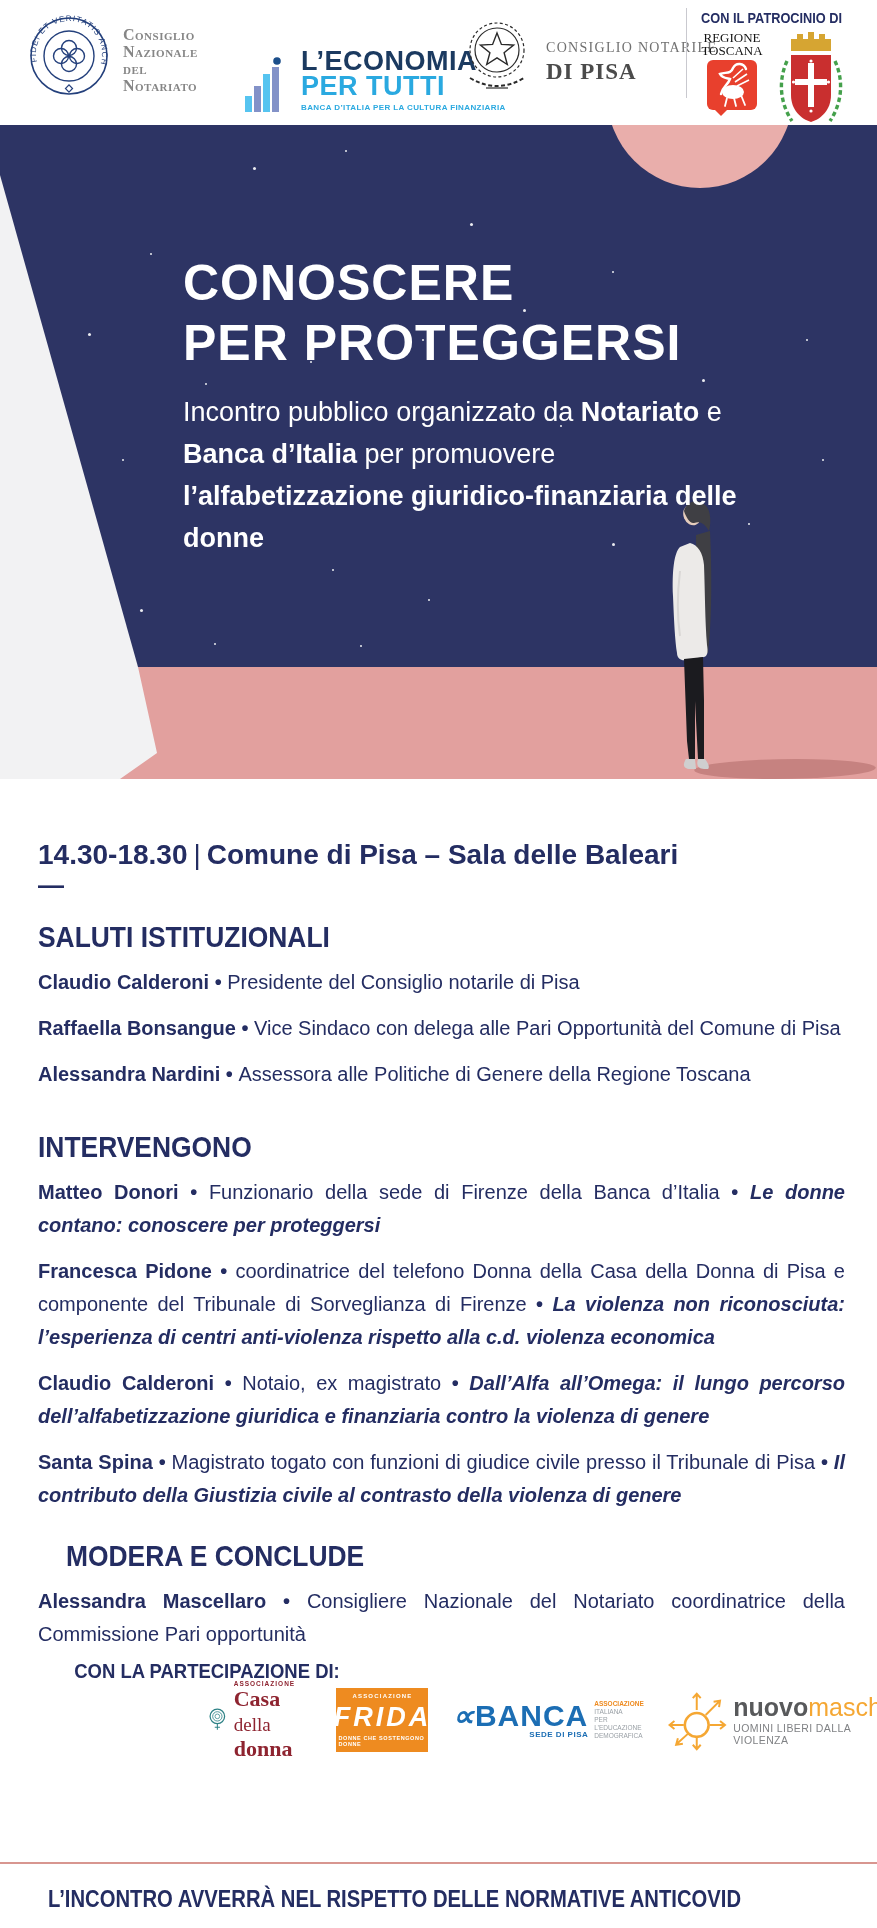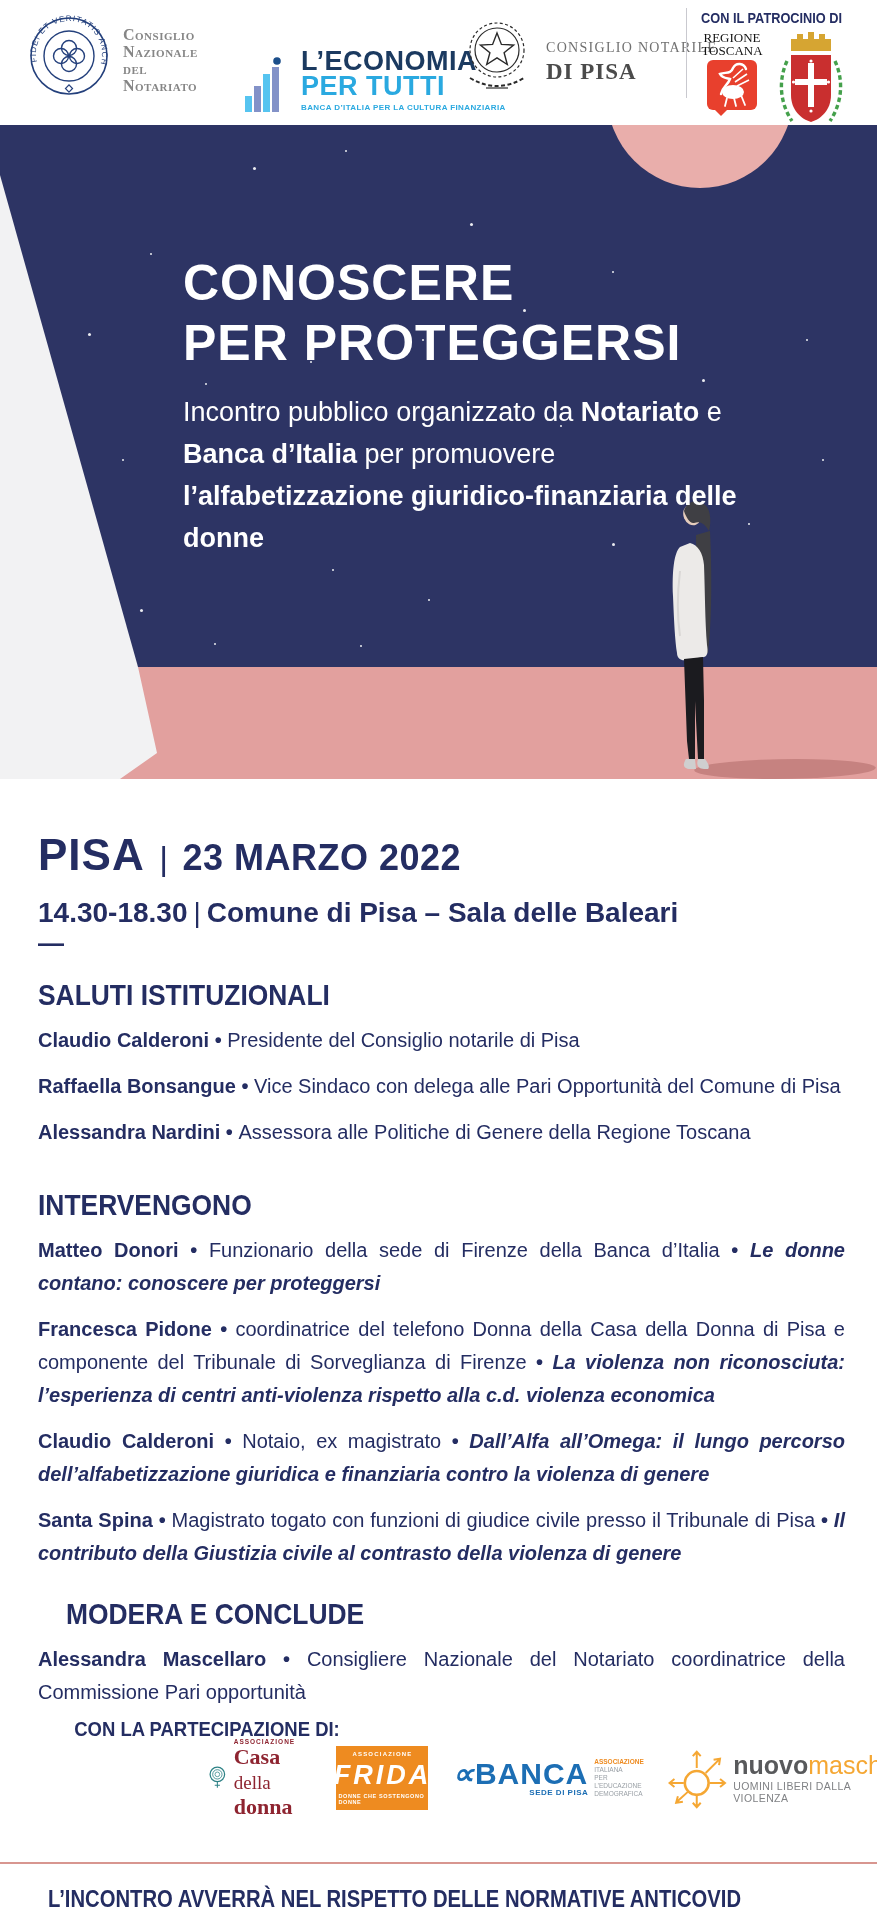--- a/index.html
+++ b/index.html
@@ -229,25 +229,20 @@
     <div class="hero-text">
       <h1 class="hero-title">
         <span>CONOSCERE</span><br>
         <span>PER PROTEGGERSI</span>
       </h1>
       <p class="hero-sub" id="hero-sub"><span>Incontro pubblico organizzato da </span><b>Notariato</b><span> e </span><b>Banca d’Italia</b><span> per promuovere </span><b>l’alfabetizzazione giuridico-finanziaria delle donne</b></p>
     </div>
   </div>
 
   <div class="main">
-    <div class="title-row">
-      <span class="city">PISA</span>
-      <span class="tsep">|</span>
-      <span class="tdate">23 MARZO 2022</span>
-    </div>
     <div class="venue-row">
       <span>14.30-18.30</span><span class="vsep">|</span><span>Comune di Pisa – Sala delle Baleari</span>
     </div>
     <div class="dash">—</div>
 
     <div id="sections">
         <h2 class="sec-h" style="margin-top: 24px;"><span class="cond">SALUTI ISTITUZIONALI</span></h2>
         <p class="entry"><span class="nm">Claudio Calderoni</span><span class="bullet"> • </span><span class="role">Presidente del Consiglio notarile di Pisa</span></p>
         <p class="entry"><span class="nm">Raffaella Bonsangue</span><span class="bullet"> • </span><span class="role">Vice Sindaco con delega alle Pari Opportunità del Comune di Pisa</span></p>
         <p class="entry"><span class="nm">Alessandra Nardini</span><span class="bullet"> • </span><span class="role">Assessora alle Politiche di Genere della Regione Toscana</span></p>

